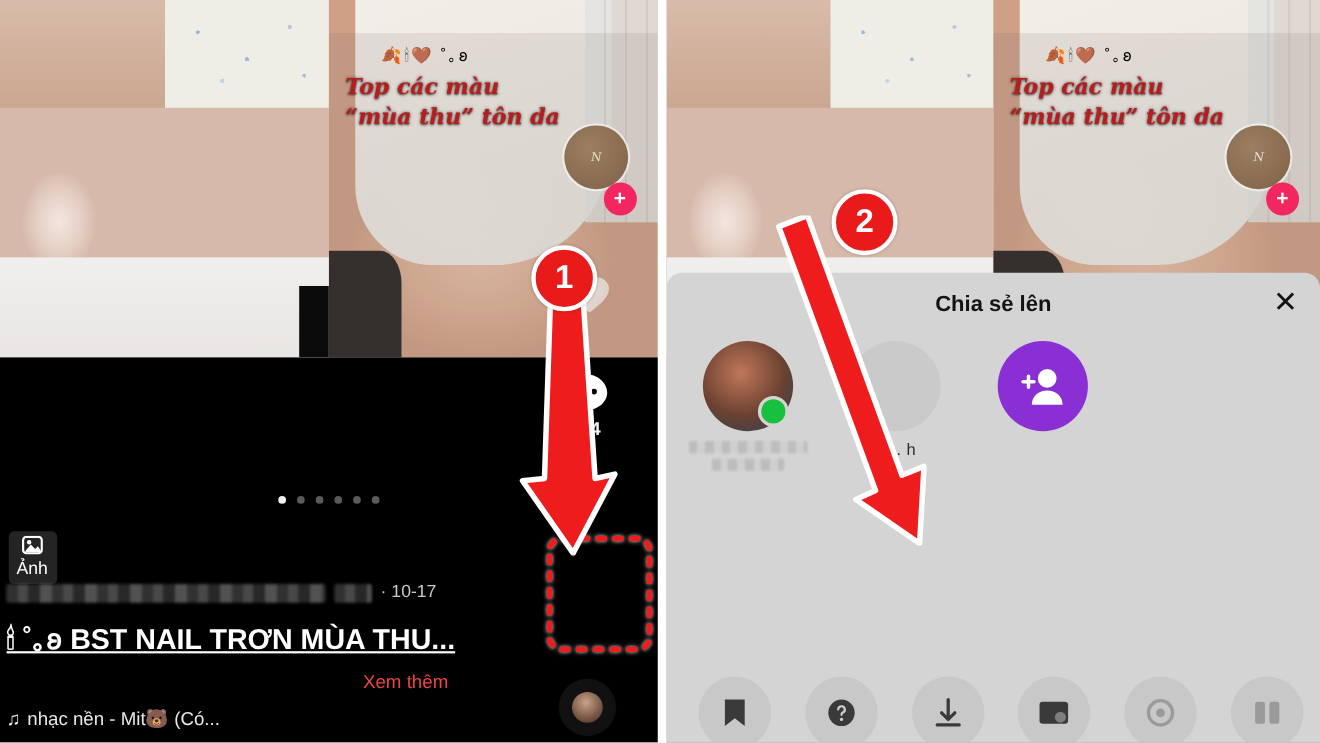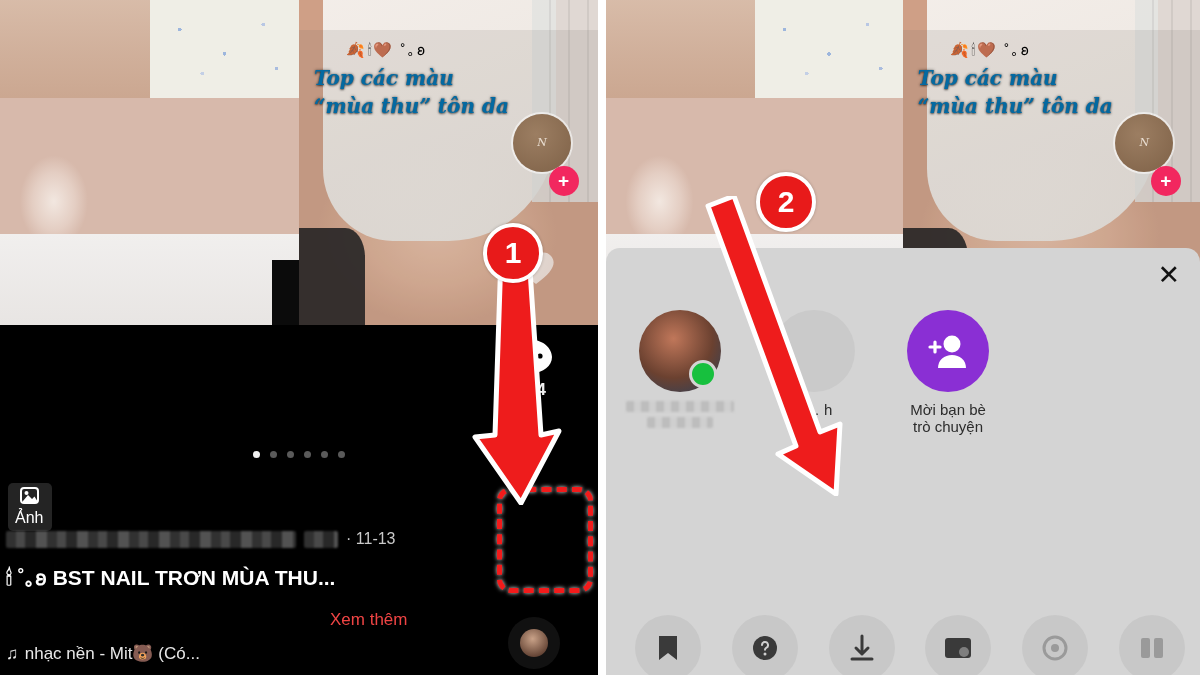--- a/index.html
+++ b/index.html
@@ -52,21 +52,21 @@
   .tilewall{position:absolute;right:0;top:0;width:22%;height:62%;
     background:
       repeating-linear-gradient(90deg,#e3e3e1 0 17px,#d2d2d0 17px 19px),
       repeating-linear-gradient(0deg,#e3e3e1 0 17px,#d2d2d0 17px 19px);
     opacity:.85;}
   .darkpants{position:absolute;left:0;bottom:0;width:22%;height:30%;background:#17171a;border-radius:0 30% 0 0;opacity:.9;}
   .heartdeco{position:absolute;right:13%;bottom:12%;width:46px;height:40px;opacity:.8;}
   .photo-scrim{position:absolute;left:0;right:0;top:30px;bottom:0;background:rgba(120,110,105,.14);}
 
   .overlay-emoji{position:absolute;left:16%;top:12%;font-size:15px;letter-spacing:2px;filter:saturate(1.1);}
-  .overlay-text{position:absolute;left:5%;top:20%;width:92%;color:#0369a1;
+  .overlay-text{position:absolute;left:5%;top:20%;width:92%;color:#b91c1c;
     font-family:"DejaVu Serif",serif;font-style:italic;font-weight:700;font-size:20px;line-height:1.38;
     text-shadow:0 0 3px rgba(0,0,0,.55),0 1px 2px rgba(0,0,0,.5);}
   .badge-avatar{position:absolute;right:9%;top:35%;width:58px;height:58px;border-radius:50%;
     background:radial-gradient(circle at 40% 35%,#9c7e62,#7e6147);box-shadow:0 0 0 2px rgba(255,255,255,.55);
     display:flex;align-items:center;justify-content:center;}
   .badge-avatar span{color:#f2e8dd;font-family:"DejaVu Serif",serif;font-style:italic;font-size:11px;opacity:.9;}
   .plus-btn{position:absolute;right:6.5%;top:51%;width:30px;height:30px;border-radius:50%;background:#f2275f;
     color:#fff;font-size:19px;line-height:30px;text-align:center;font-weight:700;}
 
   
@@ -80,21 +80,21 @@
   .photo-chip svg{display:block;}
   .photo-chip span{color:#fff;font-size:16px;}
 
   .user-line{position:absolute;left:6px;top:205px;display:flex;align-items:flex-end;gap:8px;}
   .blurname{width:290px;height:17px;border-radius:2px;
     background:repeating-linear-gradient(90deg,#3a3a3a 0 10px,#565656 10px 19px,#2f2f2f 19px 30px,#616161 30px 41px);
     filter:blur(1.3px);opacity:.85;}
   .blurname.small{width:34px;}
   .date{color:#c9c9c9;font-size:16px;}
 
-  .caption{position:absolute;left:6px;top:240px;width:430px;color:#fff;font-size:21px;font-weight:700;line-height:1.28;}
+  .caption{position:absolute;left:6px;top:240px;width:430px;color:#fff;font-size:26px;font-weight:700;line-height:1.28;text-decoration:underline;}
   .seemore{position:absolute;left:330px;top:285px;color:#ef4444;font-size:17px;}
   .music{position:absolute;left:6px;top:318px;color:#e8e8e8;font-size:17px;display:flex;align-items:center;gap:6px;}
 
   
   .rail-comment{position:absolute;right:44px;top:13px;}
   .rail-count{position:absolute;right:52px;top:55px;color:#efefef;font-size:17px;font-weight:600;}
   .rail-share{position:absolute;right:40px;top:180px;text-align:center;width:62px;}
   .rail-share .cnt{color:#fff;font-size:15px;font-weight:600;margin-top:1px;}
   .disc{position:absolute;right:38px;bottom:6px;width:52px;height:52px;border-radius:50%;
     background:radial-gradient(circle at 50% 50%,#2b2b2b 0 18%,#111 19% 100%);display:flex;align-items:center;justify-content:center;}
@@ -187,21 +187,21 @@
           <rect x="1" y="1" width="17" height="15" rx="3" fill="none" stroke="#fff" stroke-width="2"></rect>
           <circle cx="6.5" cy="6" r="2" fill="#fff"></circle>
           <path d="M3 14 L8 8 L12 12 L14.5 9.5 L17 13.5 L17 15 L3 15Z" fill="#fff"></path>
         </svg>
         <span>Ảnh</span>
       </div>
 
       <div class="user-line">
         <div class="blurname"></div>
         <div class="blurname small"></div>
-        <div class="date">· 11-13</div>
+        <div class="date">· 10-17</div>
       </div>
 
       <div class="caption">🕯 ˚｡𐐪 BST NAIL TRƠN MÙA THU...</div>
       <div class="seemore">Xem thêm</div>
 
       <div class="music">
         <span>♫</span>
         <span>nhạc nền - Mit🐻 (Có...</span>
       </div>
 
@@ -247,20 +247,21 @@
           <div>“mùa thu” tôn da</div>
         </div>
         <div class="badge-avatar">
           <span>N</span>
         </div>
         <div class="plus-btn">+</div>
       </div>
     </div>
 
     <div class="sheet">
+      <div class="sheet-title">Chia sẻ lên</div>
       <div class="sheet-close">✕</div>
 
       <div class="friends-row">
         <div class="friend">
           <div class="f-ava">
               <div class="online"></div>
             </div>
           <div class="f-name"></div>
           <div class="f-name w2"></div>
         </div>
@@ -269,24 +270,20 @@
           <div class="f-label">T… h</div>
         </div>
         <div class="friend invite">
           <div class="ic">
             <svg width="46" height="42" viewBox="0 0 46 42">
               <circle cx="27" cy="14" r="8.5" fill="#fff"></circle>
               <path d="M13 38c0-8 6.4-13 14-13s14 5 14 13Z" fill="#fff"></path>
               <path d="M10 12v10M5 17h10" stroke="#fff" stroke-width="3.2" stroke-linecap="round"></path>
             </svg>
           </div>
-          <div class="f-label">
-            <div>Mời bạn bè</div>
-            <div>trò chuyện</div>
-          </div>
         </div>
       </div>
 
       <div class="tools-row">
         <div class="tool">
           <div class="circ">
             <svg width="26" height="28" viewBox="0 0 26 28">
                 <path d="M4 2h18v24l-9-7-9 7Z" fill="#3a3a3a"></path>
               </svg>
           </div>

